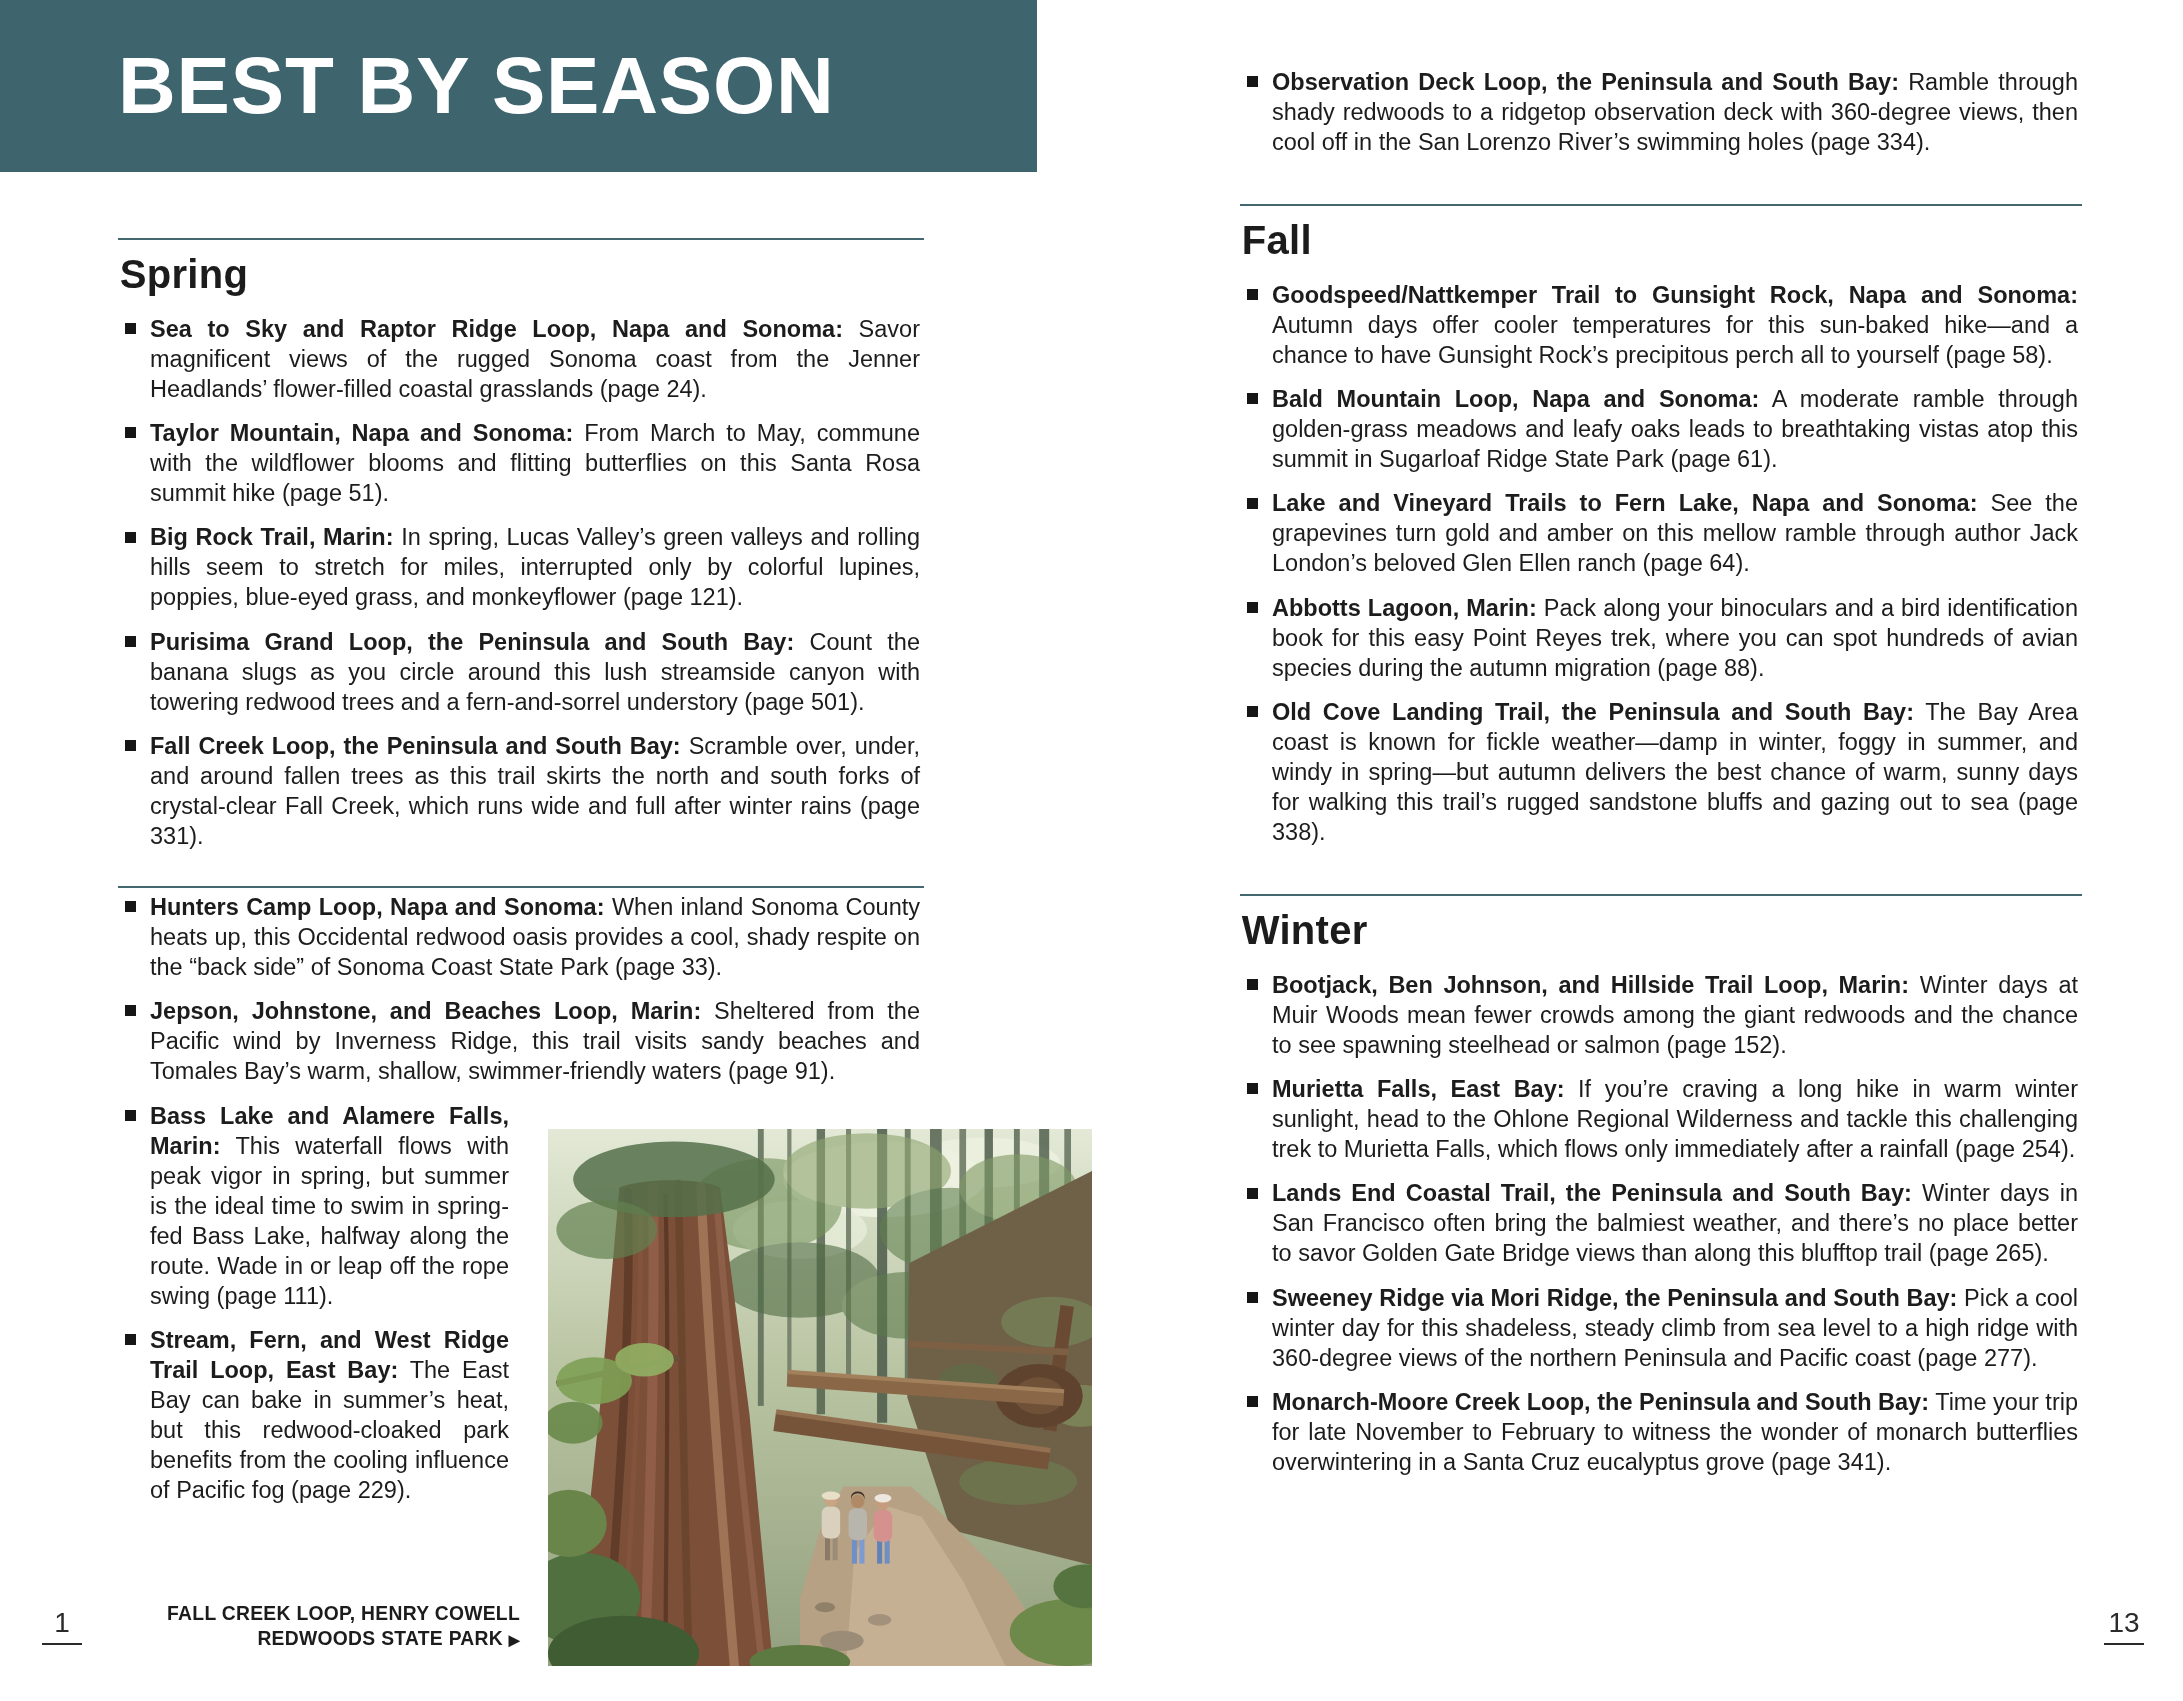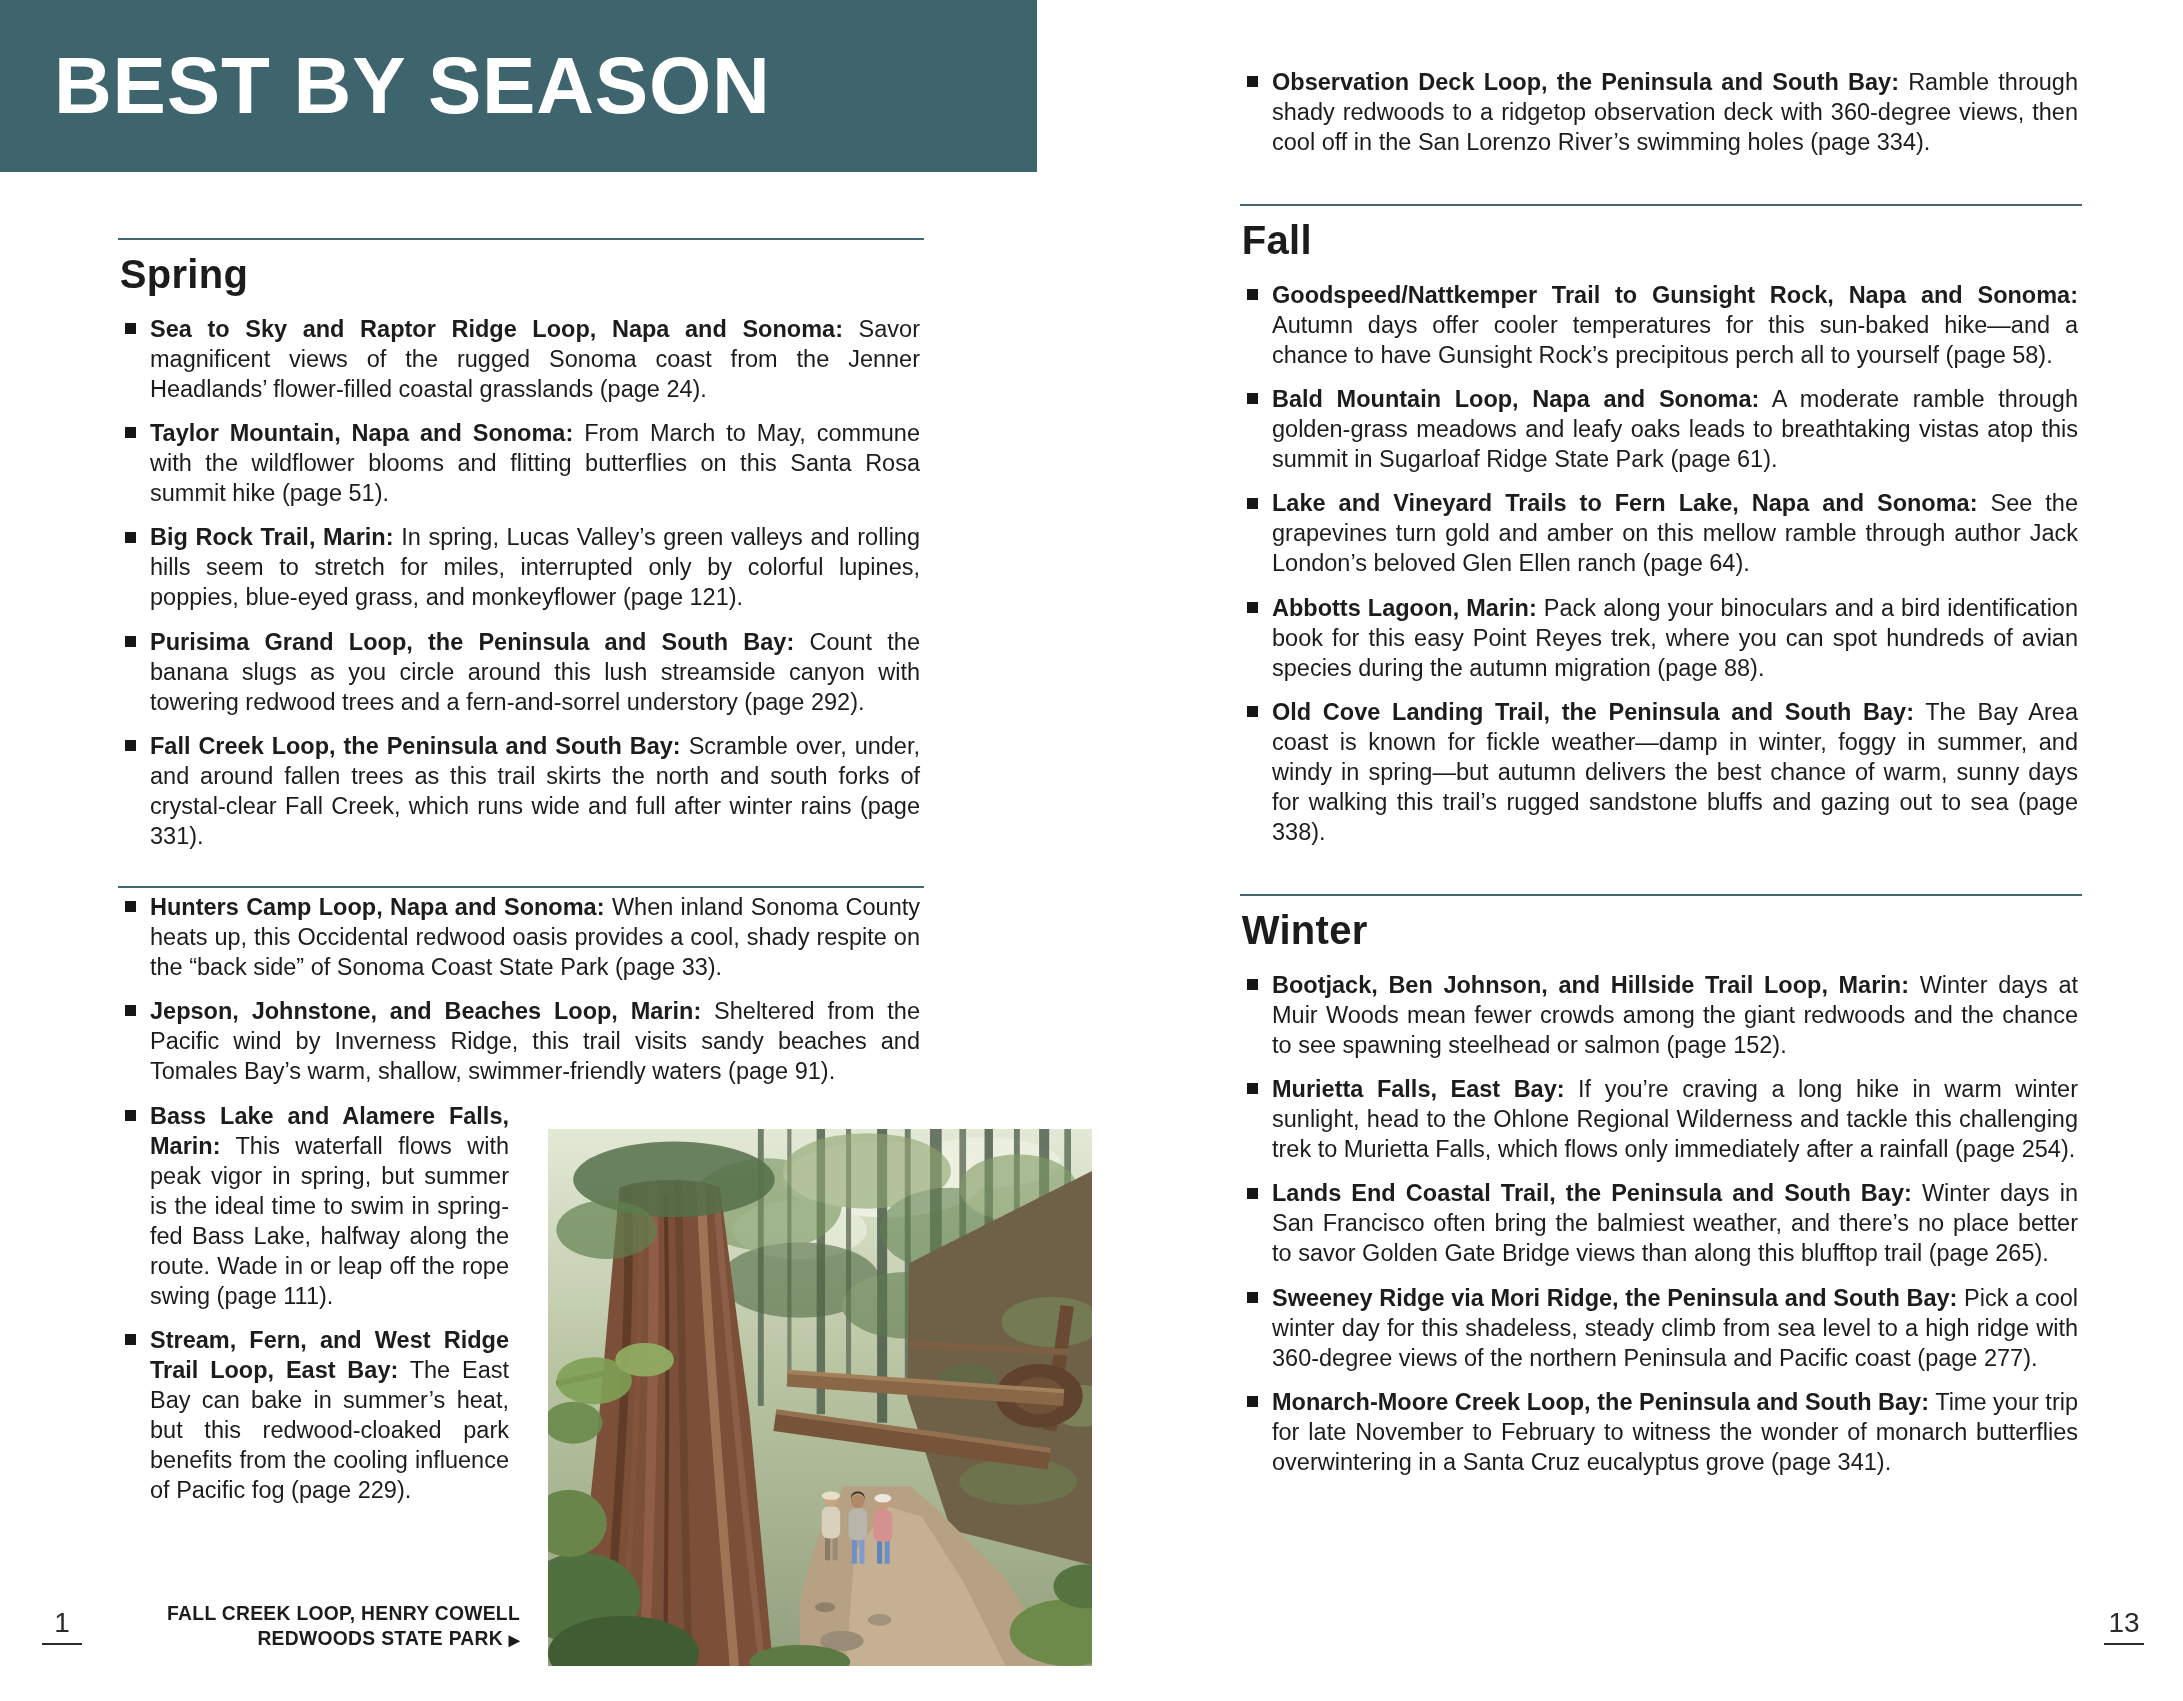--- a/index.html
+++ b/index.html
@@ -7,21 +7,21 @@
     position:relative; width:2183px; height:1701px;
     background:#ffffff; overflow:hidden;
     font-family:"Liberation Sans", sans-serif; color:#1c1c1c;
   }
   
   .banner {
     position:absolute; left:0; top:0; width:1037px; height:172px;
     background:#3e656d; display:flex; align-items:center;
   }
   .banner h1 {
-    margin:0; padding-left:54px; font-size:80px; font-weight:700;
+    margin:0; padding-left:118px; font-size:80px; font-weight:700;
     letter-spacing:0.8px; color:#ffffff; white-space:nowrap;
   }
   
   .col { position:absolute; }
   .col-left  { left:118px;  top:238px; width:806px; }
   .col-right { left:1240px; top:63px;  width:842px; }
 
   .section { border-top:2.5px solid #44686f; }
   .col-left  .section + .section { margin-top:35px; }
   .col-right .section { margin-top:47px; }
@@ -70,21 +70,21 @@
     <h1>BEST BY SEASON</h1>
   </div>
 
   <div class="col col-left">
       <section class="section">
         <h2 class="season">Spring</h2>
         <ul class="bullets">
           <li class="bullet"><b>Sea to Sky and Raptor Ridge Loop, Napa and Sonoma:</b> <span>Savor magnificent views of the rugged Sonoma coast from the Jenner Headlands’ flower-filled coastal grasslands (page 24).</span></li>
           <li class="bullet"><b>Taylor Mountain, Napa and Sonoma:</b> <span>From March to May, commune with the wildflower blooms and flitting butterflies on this Santa Rosa summit hike (page 51).</span></li>
           <li class="bullet"><b>Big Rock Trail, Marin:</b> <span>In spring, Lucas Valley’s green valleys and rolling hills seem to stretch for miles, interrupted only by colorful lupines, poppies, blue-eyed grass, and monkeyflower (page 121).</span></li>
-          <li class="bullet"><b>Purisima Grand Loop, the Peninsula and South Bay:</b> <span>Count the banana slugs as you circle around this lush streamside canyon with towering redwood trees and a fern-and-sorrel understory (page 292).</span></li>
+          <li class="bullet"><b>Purisima Grand Loop, the Peninsula and South Bay:</b> <span>Count the banana slugs as you circle around this lush streamside canyon with towering redwood trees and a fern-and-sorrel understory (page 501).</span></li>
           <li class="bullet"><b>Fall Creek Loop, the Peninsula and South Bay:</b> <span>Scramble over, under, and around fallen trees as this trail skirts the north and south forks of crystal-clear Fall Creek, which runs wide and full after winter rains (page 331).</span></li>
         </ul>
       </section>
       <section class="section">
         <ul class="bullets">
           <li class="bullet"><b>Hunters Camp Loop, Napa and Sonoma:</b> <span>When inland Sonoma County heats up, this Occidental redwood oasis provides a cool, shady respite on the “back side” of Sonoma Coast State Park (page 33).</span></li>
           <li class="bullet"><b>Jepson, Johnstone, and Beaches Loop, Marin:</b> <span>Sheltered from the Pacific wind by Inverness Ridge, this trail visits sandy beaches and Tomales Bay’s warm, shallow, swimmer-friendly waters (page 91).</span></li>
           <li class="bullet narrow"><b>Bass Lake and Alamere Falls, Marin:</b> <span>This waterfall flows with peak vigor in spring, but summer is the ideal time to swim in spring-fed Bass Lake, halfway along the route. Wade in or leap off the rope swing (page 111).</span></li>
           <li class="bullet narrow"><b>Stream, Fern, and West Ridge Trail Loop, East Bay:</b> <span>The East Bay can bake in summer’s heat, but this redwood-cloaked park benefits from the cooling influence of Pacific fog (page 229).</span></li>
         </ul>

